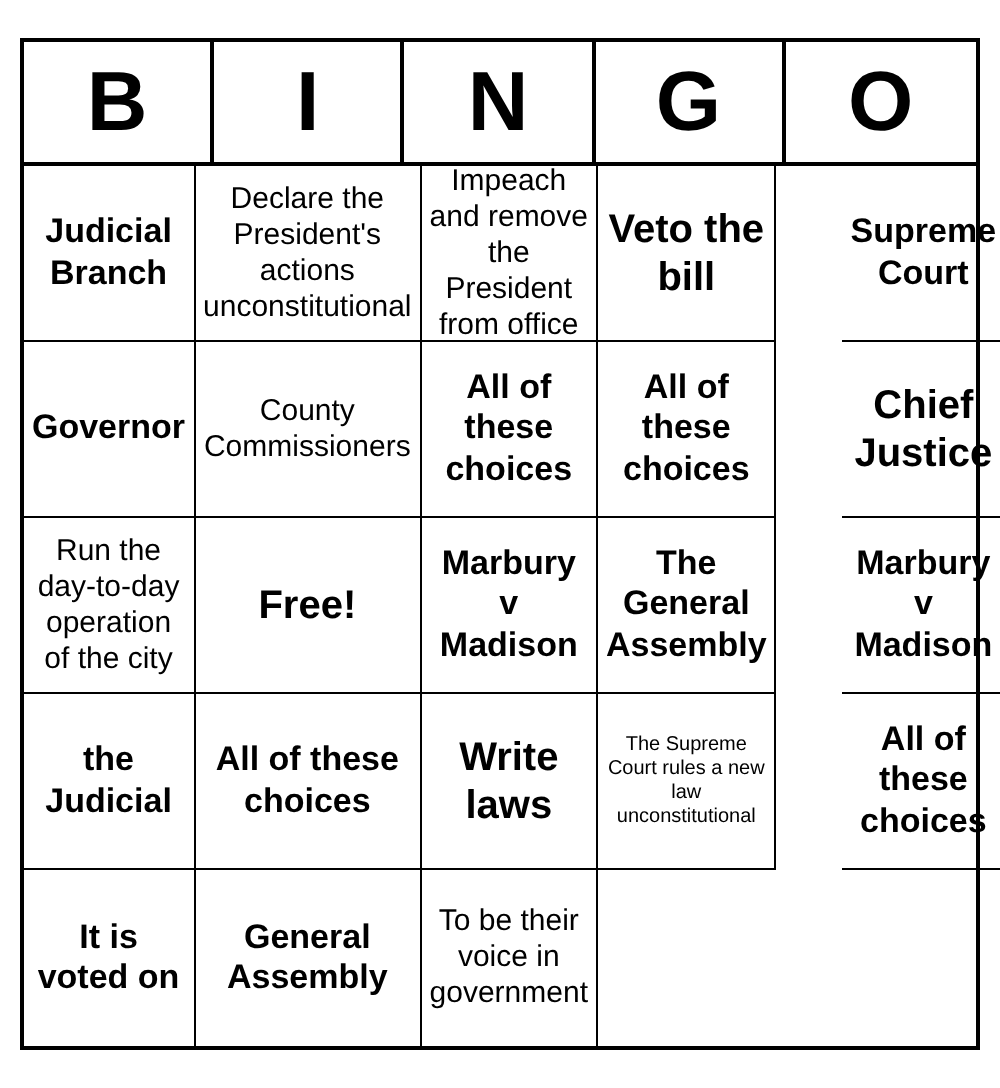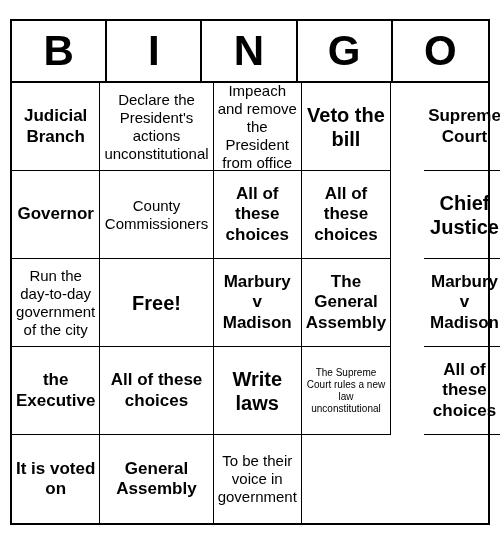--- a/index.html
+++ b/index.html
@@ -89,26 +89,26 @@
   <div class="bingo-cell medium-text">Judicial Branch</div>
       <div class="bingo-cell small-text">Declare the President's actions unconstitutional</div>
       <div class="bingo-cell small-text">Impeach and remove the President from office</div>
       <div class="bingo-cell large-text">Veto the bill</div>
       <div class="bingo-cell medium-text">Supreme Court</div>
       <div class="bingo-cell medium-text">Governor</div>
       <div class="bingo-cell small-text">County Commissioners</div>
       <div class="bingo-cell medium-text">All of these choices</div>
       <div class="bingo-cell medium-text">All of these choices</div>
       <div class="bingo-cell large-text">Chief Justice</div>
-      <div class="bingo-cell small-text">Run the day-to-day government of the city</div>
+      <div class="bingo-cell small-text">Run the day-to-day operation of the city</div>
       <div class="bingo-cell free">Free!</div>
       <div class="bingo-cell medium-text">Marbury v Madison</div>
       <div class="bingo-cell medium-text">The General Assembly</div>
       <div class="bingo-cell medium-text">Marbury v Madison</div>
-      <div class="bingo-cell medium-text">the Executive</div>
+      <div class="bingo-cell medium-text">the Judicial</div>
       <div class="bingo-cell medium-text">All of these choices</div>
       <div class="bingo-cell large-text">Write laws</div>
       <div class="bingo-cell xsmall-text">The Supreme Court rules a new law unconstitutional</div>
       <div class="bingo-cell medium-text">All of these choices</div>
       <div class="bingo-cell medium-text">It is voted on</div>
       <div class="bingo-cell medium-text">General Assembly</div>
       <div class="bingo-cell small-text">To be their voice in government</div>
     </div>
 </div>
 

